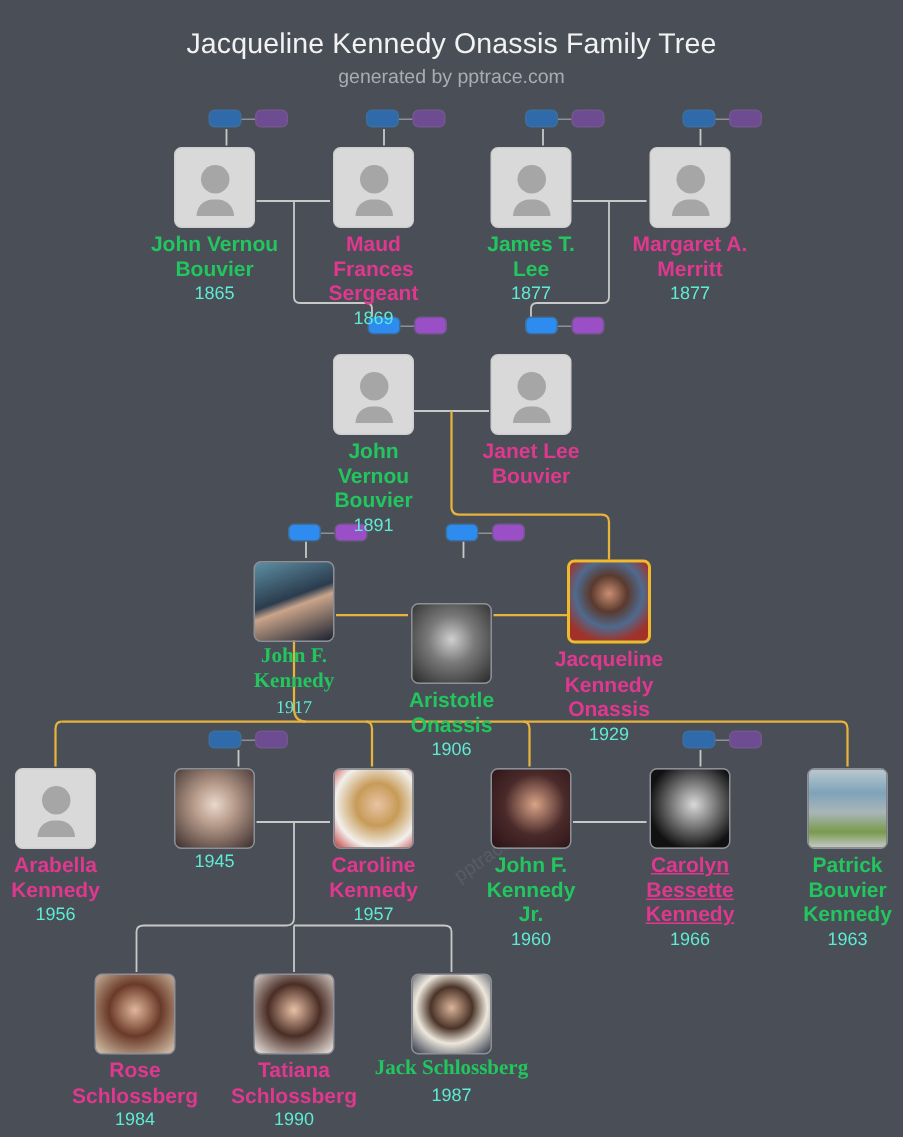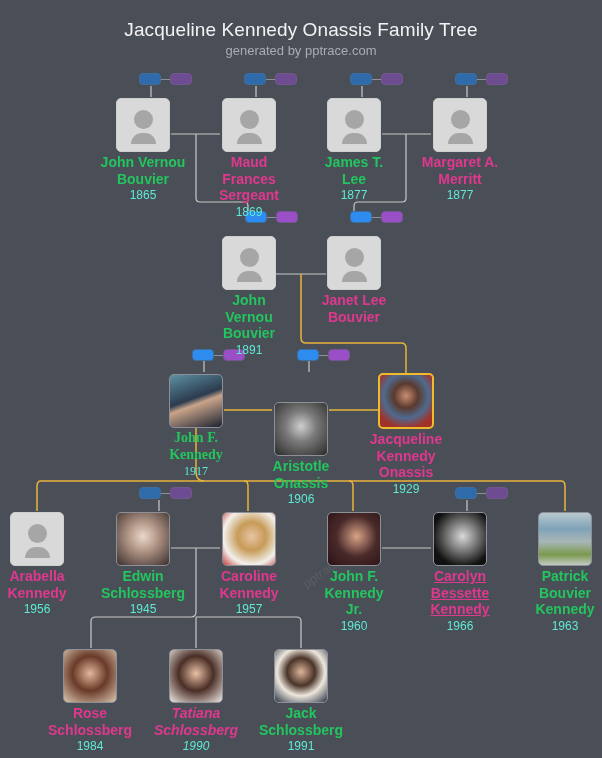--- a/index.html
+++ b/index.html
@@ -232,21 +232,20 @@
 <div class="node" style="left:-23px;top:512px;">
   <div class="photo generic">
       <div class="head"></div>
       <div class="body"></div>
     </div>
   <div class="name f" style="padding:0 24px;">Arabella Kennedy</div>
   <div class="year">1956</div>
 </div>
 <div class="node" style="left:83px;top:512px;">
   <div class="photo tone-edwin"></div>
-  <div class="name m" style="padding:0 6px;">Edwin Schlossberg</div>
   <div class="year">1945</div>
 </div>
 <div class="node" style="left:189px;top:512px;text-align:center;">
   <div class="photo tone-caroline"></div>
   <div class="name f" style="padding:0 20px;">Caroline Kennedy</div>
   <div class="year">1957</div>
 </div>
 <div class="node" style="left:294px;top:512px;">
   <div class="photo tone-jfkjr"></div>
   <div class="name m" style="padding:0 22px;">John F. Kennedy Jr.</div>
@@ -261,22 +260,22 @@
   <div class="photo tone-patrick"></div>
   <div class="name m" style="padding:0 20px;">Patrick Bouvier Kennedy</div>
   <div class="year">1963</div>
 </div>
 
 <div class="node" style="left:30px;top:649px;">
   <div class="photo tone-rose"></div>
   <div class="name f" style="padding:0 6px;">Rose Schlossberg</div>
   <div class="year">1984</div>
 </div>
-<div class="node" style="left:136px;top:649px;font-style:italic;">
+<div class="node" style="left:136px;top:649px;">
   <div class="photo tone-tatiana"></div>
   <div class="name f" style="padding:0 6px;">Tatiana Schlossberg</div>
   <div class="year">1990</div>
 </div>
 <div class="node" style="left:241px;top:649px;">
   <div class="photo tone-jack"></div>
-  <div class="name m" style="padding:0 6px;">Jack Schlossberg</div>
-  <div class="year">1991</div>
+  <div class="name m" style="padding:0 6px;font-family:Liberation Serif, serif;">Jack Schlossberg</div>
+  <div class="year">1987</div>
 </div>
 
 </body></html>

